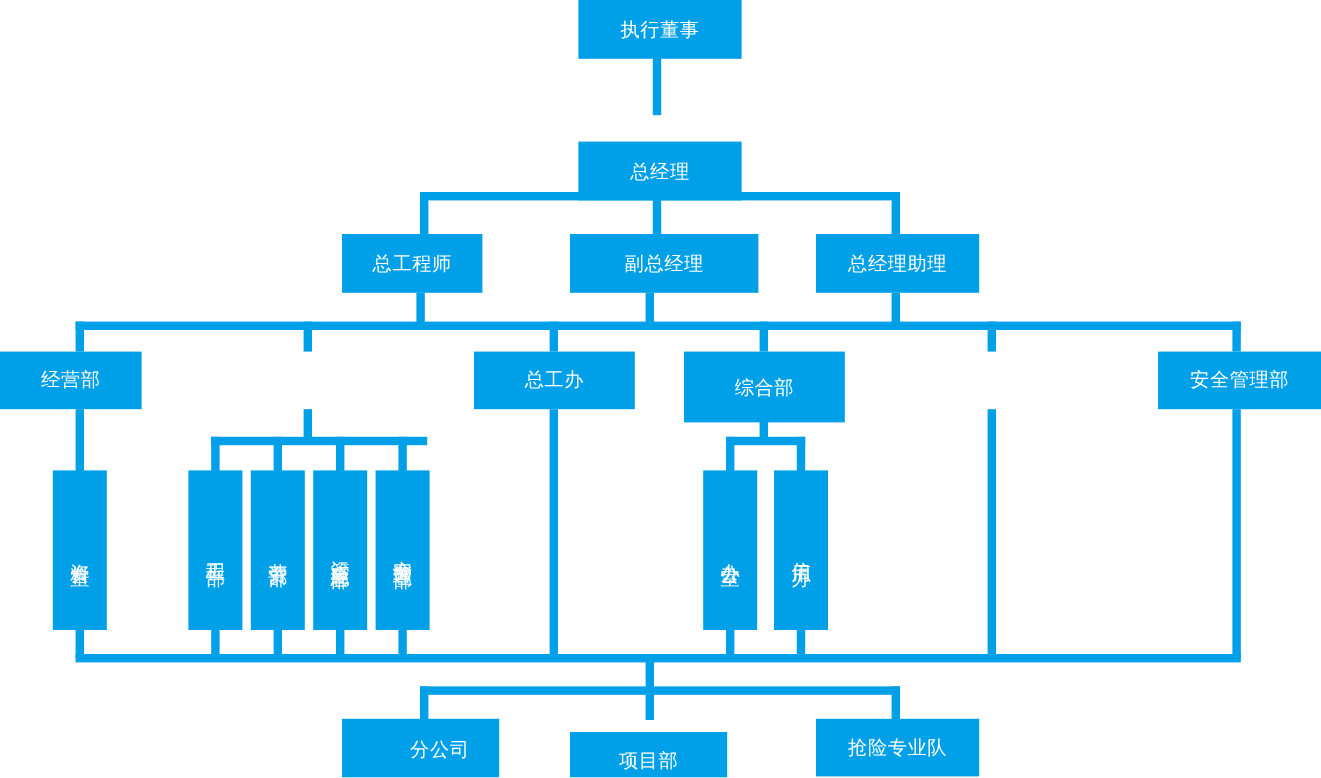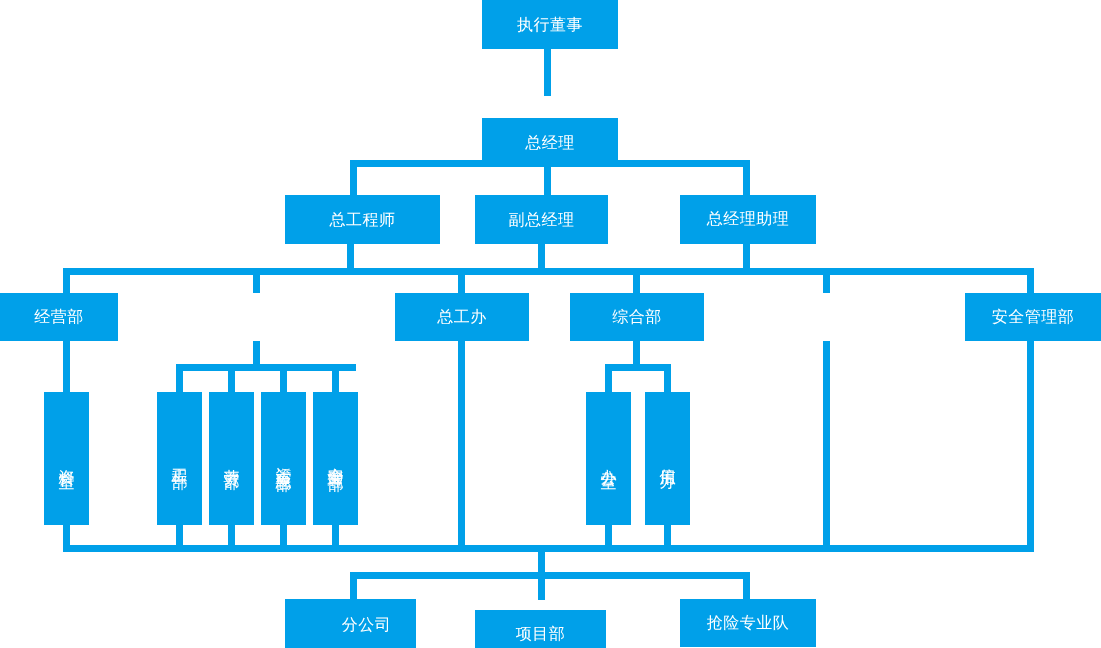--- a/index.html
+++ b/index.html
@@ -99,27 +99,27 @@
   <div class="conn" style="left:538px; top:545px; width:7px; height:33px;"></div>
   <div class="conn" style="left:350px; top:572px; width:400px; height:7px;"></div>
   <div class="conn" style="left:350px; top:572px; width:7px; height:28px;"></div>
   <div class="conn" style="left:538px; top:572px; width:7px; height:28px;"></div>
   <div class="conn" style="left:743px; top:572px; width:7px; height:28px;"></div>
 
   <div class="node" style="left:482px; top:0px; width:136px; height:49px;">执行董事</div>
 
   <div class="node" style="left:482px; top:98px; width:136px; height:49px;margin-top:20px;">总经理</div>
 
-  <div class="node" style="left:285px; top:195px; width:155px; height:49px;">总工程师</div>
-  <div class="node" style="left:475px; top:195px; width:133px; height:49px;">副总经理</div>
-  <div class="node" style="left:680px; top:195px; width:136px; height:49px;font-family:Liberation Mono, monospace;">总经理助理</div>
+  <div class="node" style="left:285px; top:195px; width:117px; height:49px;">总工程师</div>
+  <div class="node" style="left:475px; top:195px; width:157px; height:49px;">副总经理</div>
+  <div class="node" style="left:680px; top:195px; width:136px; height:49px;">总经理助理</div>
 
   <div class="node" style="left:0px; top:293px; width:118px; height:48px;">经营部</div>
   <div class="node" style="left:395px; top:293px; width:134px; height:48px;">总工办</div>
-  <div class="node" style="left:570px; top:293px; width:134px; height:48px;">综合部</div>
+  <div class="node" style="left:570px; top:293px; width:134px; height:59px;">综合部</div>
   <div class="node" style="left:965px; top:293px; width:136px; height:48px;">安全管理部</div>
 
   <div class="node vertical" style="left:44px; top:392px; width:45px; height:133px;">资料室</div>
   <div class="node vertical" style="left:157px; top:392px; width:45px; height:133px;">工程部</div>
   <div class="node vertical" style="left:209px; top:392px; width:45px; height:133px;">劳资部</div>
   <div class="node vertical" style="left:261px; top:392px; width:45px; height:133px;">运管应急部</div>
   <div class="node vertical" style="left:313px; top:392px; width:45px; height:133px;">安全管理部</div>
   <div class="node vertical" style="left:586px; top:392px; width:45px; height:133px;">办公室</div>
   <div class="node vertical" style="left:645px; top:392px; width:45px; height:133px;">信用办</div>
 

